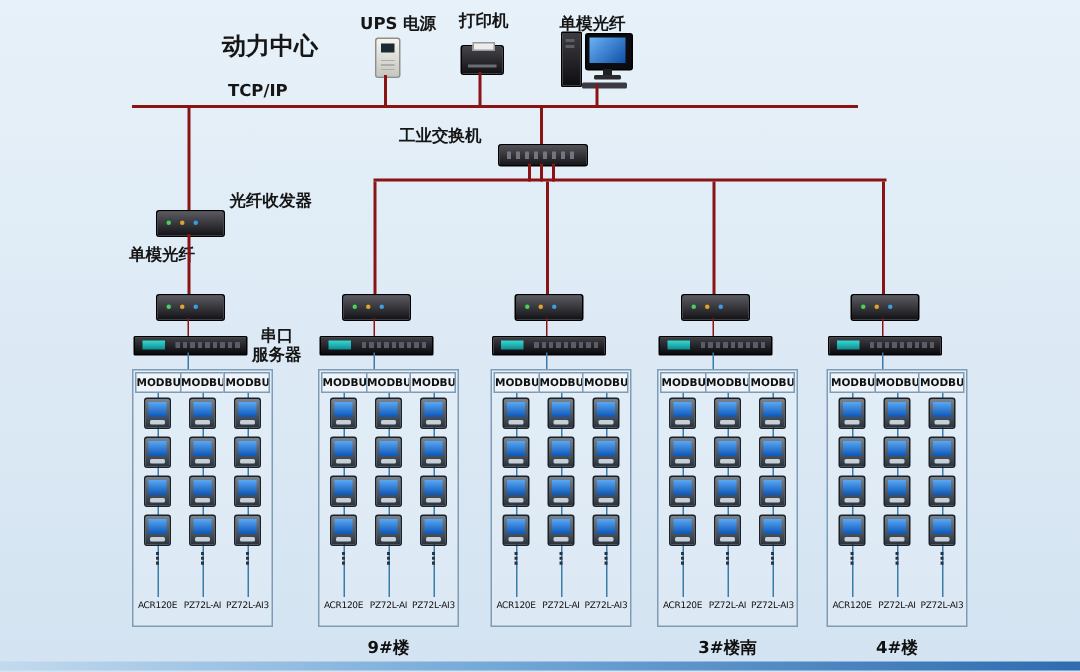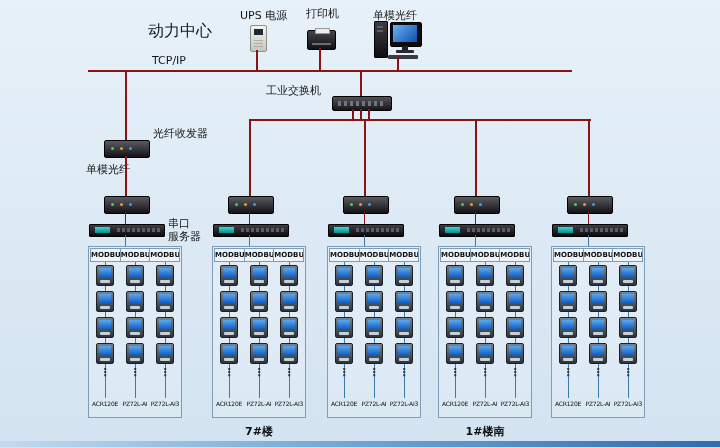--- a/index.html
+++ b/index.html
@@ -2,21 +2,21 @@
 <html><head>
 <meta charset="utf-8">
 <style>
   html,body{margin:0;padding:0;background:#fff;}
   .stage{
     position:relative;width:720px;height:448px;overflow:hidden;
     background:linear-gradient(180deg,#eaf3fb 0%,#dcead6 0%,#e7f1f9 0%,#d3e3f1 100%);
     font-family:"DejaVu Sans","Liberation Sans",sans-serif;
   }
   
-  .lbl{position:absolute;font-size:11px;font-weight:400;color:#161616;white-space:nowrap;line-height:13px;}
+  .lbl{position:absolute;font-size:11px;font-weight:700;color:#161616;white-space:nowrap;line-height:13px;text-align:center;}
   .site-l{left:148px;top:24px;font-size:16px;}
   .ups-l{left:240px;top:9px;}
   .printer-l{left:306px;top:7px;}
   .host-l{left:373px;top:9px;}
   .tcpip-l{left:152px;top:54px;}
   .switch-l{left:266px;top:84px;}
   .fo-l{left:153px;top:127px;}
   .fiber-l{left:86px;top:163px;}
   .ss-l{left:168px;top:217px;}
   
@@ -290,21 +290,21 @@
               </div>
               <div class="meter" style="top: 81px;">
                 <i class="scr"></i>
                 <i class="btn"></i>
               </div>
               <div class="dots">⋮</div>
               <div class="model">PZ72L-AI3</div>
             </div>
           </div>
     </div>
-    <div class="building-label">7#楼</div>
+    <div class="building-label">9#楼</div>
   </div>
 
   <div class="group" style="left: 327px;">
     <div class="transceiver">
           <i></i>
         </div>
     <div class="rl glink1"></div>
     <div class="server">
           <i class="scr"></i>
           <i class="ports"></i>
@@ -459,21 +459,21 @@
               </div>
               <div class="meter" style="top: 81px;">
                 <i class="scr"></i>
                 <i class="btn"></i>
               </div>
               <div class="dots">⋮</div>
               <div class="model">PZ72L-AI3</div>
             </div>
           </div>
     </div>
-    <div class="building-label">1#楼南</div>
+    <div class="building-label">3#楼南</div>
   </div>
 
   <div class="group" style="left: 551px;">
     <div class="transceiver">
           <i></i>
         </div>
     <div class="rl glink1"></div>
     <div class="server">
           <i class="scr"></i>
           <i class="ports"></i>
@@ -544,17 +544,18 @@
               </div>
               <div class="meter" style="top: 81px;">
                 <i class="scr"></i>
                 <i class="btn"></i>
               </div>
               <div class="dots">⋮</div>
               <div class="model">PZ72L-AI3</div>
             </div>
           </div>
     </div>
+    <div class="building-label">4#楼</div>
   </div>
 </div>
 
   <div class="bottom-bar"></div>
 </div>
 
 </body></html>

